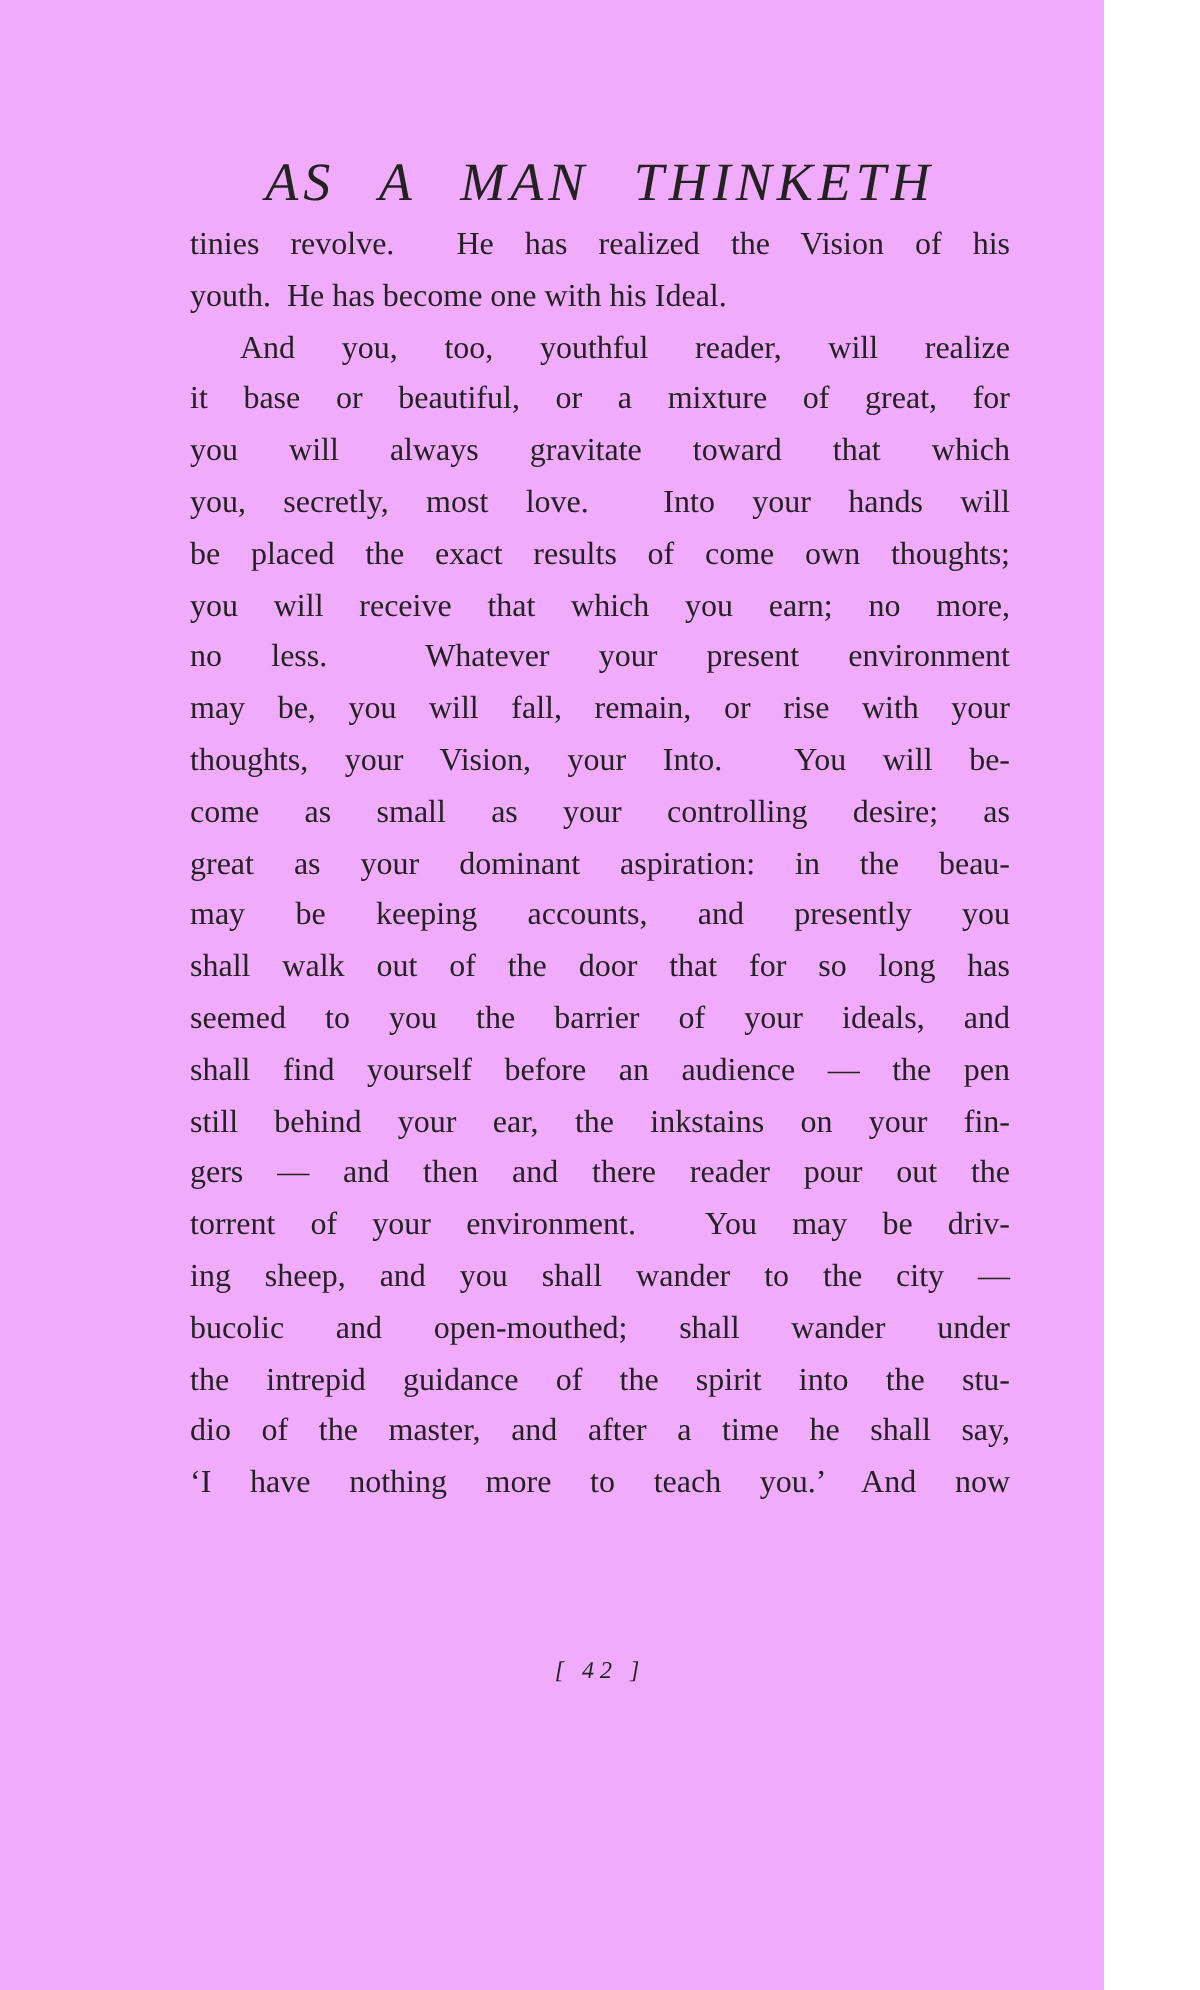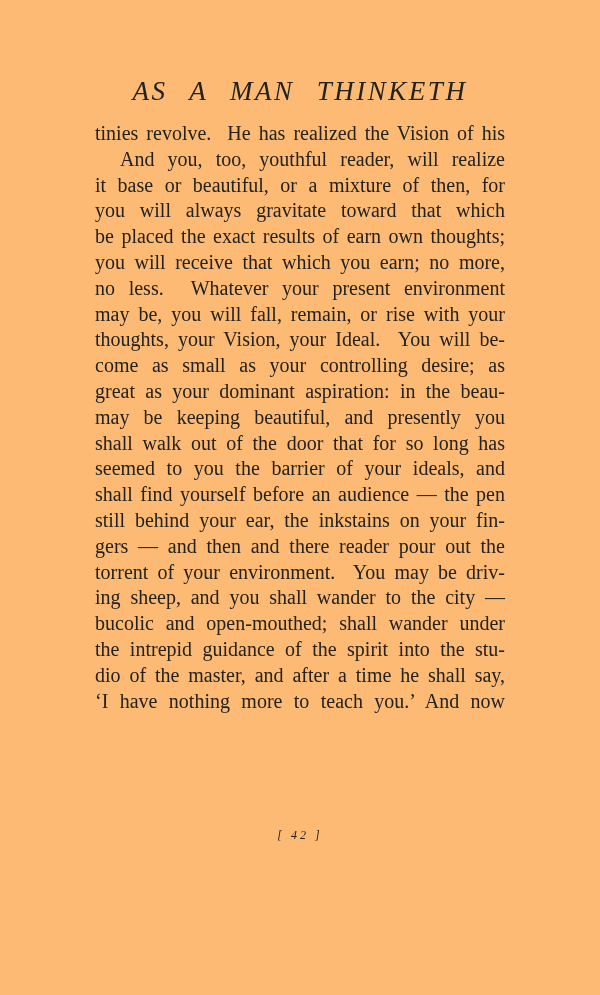--- a/index.html
+++ b/index.html
@@ -7,46 +7,46 @@
     padding: 0;
   }
   body {
     width: 600px;
     height: 995px;
     background: #ffffff;
     font-family: "Liberation Serif", "DejaVu Serif", serif;
   }
   .scan-page {
     position: relative;
-    width: 600px;
+    width: 552px;
     height: 995px;
-    background: #fdba74;
+    background: #f0abfc;
     overflow: hidden;
     color: #232220;
   }
   .running-head {
     position: absolute;
     top: 76px;
     left: 0;
     width: 600px;
     margin: 0;
     text-align: center;
     font-style: italic;
     font-weight: normal;
     font-size: 27px;
     letter-spacing: 2.5px;
     word-spacing: 13px;
     color: #232220;
   }
   .text-block {
     position: absolute;
-    top: 121px;
+    top: 110px;
     left: 95px;
     width: 410px;
-    font-size: 20px;
+    font-size: 16px;
     line-height: 25.8px;
     color: #232220;
   }
   .line {
     white-space: pre-wrap;
     text-justify: inter-word;
   }
   .line.just {
     text-align: justify;
     text-align-last: justify;
@@ -68,31 +68,33 @@
 </style>
 </head>
 <body>
 
 <div class="scan-page">
 
   <h1 class="running-head">AS A MAN THINKETH</h1>
 
   <div class="text-block" id="text-block">
       <div class="line just">tinies revolve.  He has realized the Vision of his</div>
+      <div class="line">youth.  He has become one with his Ideal.</div>
       <div class="line just ind">And you, too, youthful reader, will realize</div>
-      <div class="line just">it base or beautiful, or a mixture of then, for</div>
+      <div class="line just">it base or beautiful, or a mixture of great, for</div>
       <div class="line just">you will always gravitate toward that which</div>
-      <div class="line just">be placed the exact results of earn own thoughts;</div>
+      <div class="line just">you, secretly, most love.  Into your hands will</div>
+      <div class="line just">be placed the exact results of come own thoughts;</div>
       <div class="line just">you will receive that which you earn; no more,</div>
       <div class="line just">no less.  Whatever your present environment</div>
       <div class="line just">may be, you will fall, remain, or rise with your</div>
-      <div class="line just">thoughts, your Vision, your Ideal.  You will be-</div>
+      <div class="line just">thoughts, your Vision, your Into.  You will be-</div>
       <div class="line just">come as small as your controlling desire; as</div>
       <div class="line just">great as your dominant aspiration: in the beau-</div>
-      <div class="line just">may be keeping beautiful, and presently you</div>
+      <div class="line just">may be keeping accounts, and presently you</div>
       <div class="line just">shall walk out of the door that for so long has</div>
       <div class="line just">seemed to you the barrier of your ideals, and</div>
       <div class="line just">shall find yourself before an audience — the pen</div>
       <div class="line just">still behind your ear, the inkstains on your fin-</div>
       <div class="line just">gers — and then and there reader pour out the</div>
       <div class="line just">torrent of your environment.  You may be driv-</div>
       <div class="line just">ing sheep, and you shall wander to the city —</div>
       <div class="line just">bucolic and open-mouthed; shall wander under</div>
       <div class="line just">the intrepid guidance of the spirit into the stu-</div>
       <div class="line just">dio of the master, and after a time he shall say,</div>

